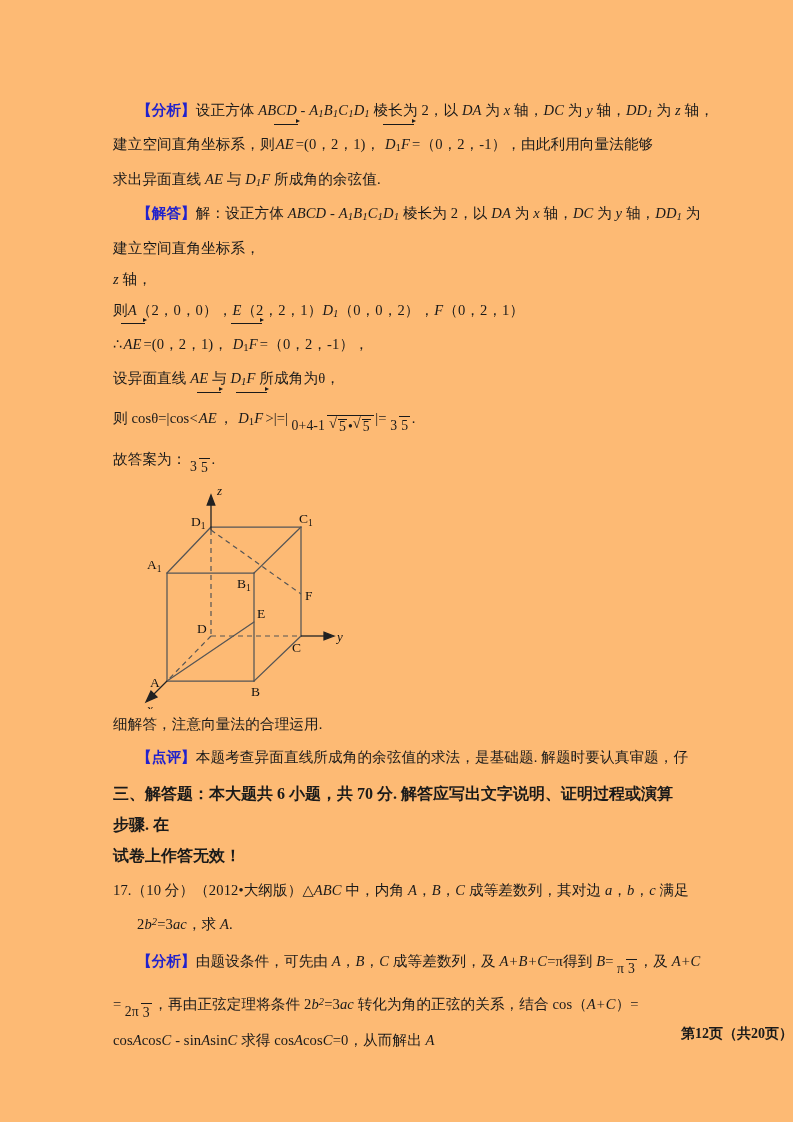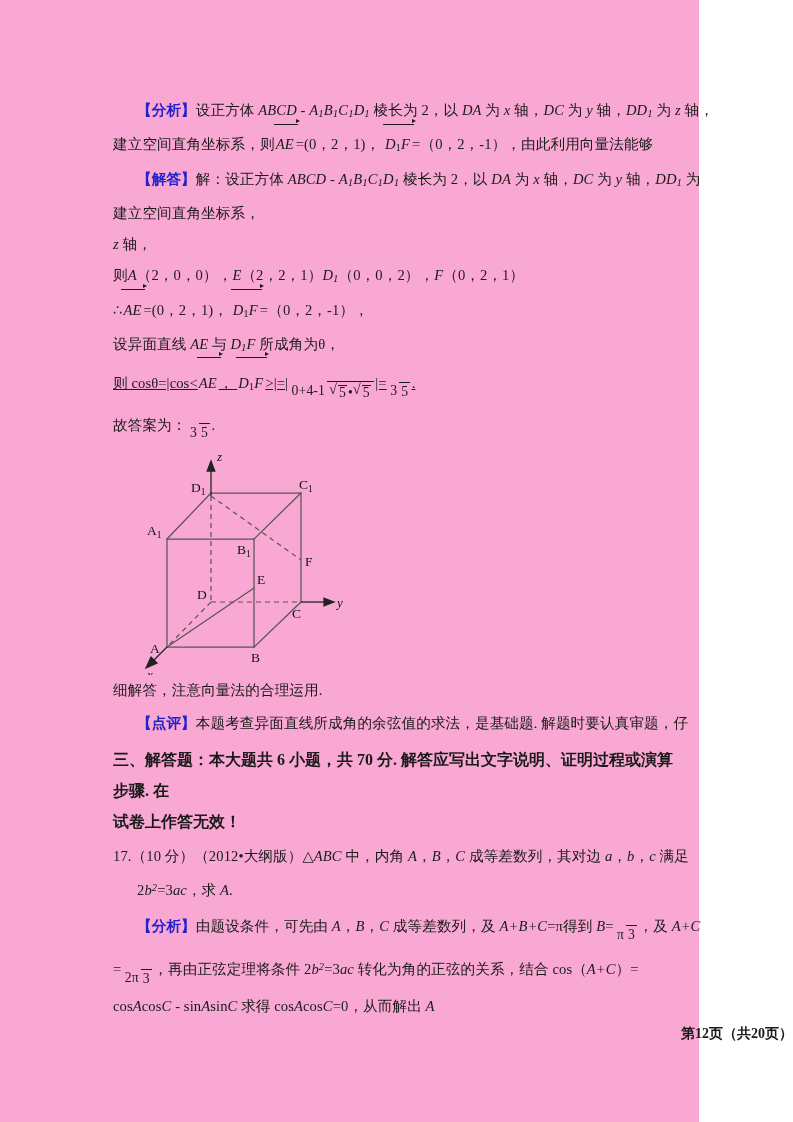--- a/index.html
+++ b/index.html
@@ -11,23 +11,23 @@
     width: 793px;
     height: 1122px;
     position: relative;
     font-family: "Liberation Serif", "DejaVu Serif", serif;
     color: #1a1a1a;
     overflow: hidden;
   }
   .page {
     position: absolute;
     left: 0; top: 0;
-    width: 699px;
+    width: 793px;
     height: 1122px;
-    background: #f9a8d4;
+    background: #fdba74;
   }
   .content {
     position: absolute;
     left: 113px;
     top: 95px;
     width: 570px;
   }
   
   .line {
     font-size: 14.6px;
@@ -146,20 +146,23 @@
   <div class="content">
 
     <div class="line indent1">
       <span class="tag">【分析】</span><span class="cn">设正方体 </span><span class="it">ABCD</span><span> - </span><span class="it">A</span><span class="sub">1</span><span class="it">B</span><span class="sub">1</span><span class="it">C</span><span class="sub">1</span><span class="it">D</span><span class="sub">1</span><span class="cn"> 棱长为 2，以 </span><span class="it">DA</span><span class="cn"> 为 </span><span class="it">x</span><span class="cn"> 轴，</span><span class="it">DC</span><span class="cn"> 为 </span><span class="it">y</span><span class="cn"> 轴，</span><span class="it">DD</span><span class="sub">1</span><span class="cn"> 为 </span><span class="it">z</span><span class="cn"> 轴，</span>
     </div>
 
     <div class="line indent0">
       <span class="cn">建立空间直角坐标系，则</span><span class="vec"><span>AE</span><i class="arrowhead"></i></span><span>=(0，2，1)，</span>&nbsp;<span class="vec"><span>D</span><span class="subr">1</span><span>F</span><i class="arrowhead"></i></span><span>=（0，2，-1），由此利用向量法能够</span>
     </div>
 
+    <div class="line indent0">
+      <span class="cn">求出异面直线 </span><span class="it">AE</span><span class="cn"> 与 </span><span class="it">D</span><span class="sub">1</span><span class="it">F</span><span class="cn"> 所成角的余弦值.</span>
+    </div>
 
     <div class="line indent1">
       <span class="tag">【解答】</span><span class="cn">解：设正方体 </span><span class="it">ABCD</span><span> - </span><span class="it">A</span><span class="sub">1</span><span class="it">B</span><span class="sub">1</span><span class="it">C</span><span class="sub">1</span><span class="it">D</span><span class="sub">1</span><span class="cn"> 棱长为 2，以 </span><span class="it">DA</span><span class="cn"> 为 </span><span class="it">x</span><span class="cn"> 轴，</span><span class="it">DC</span><span class="cn"> 为 </span><span class="it">y</span><span class="cn"> 轴，</span><span class="it">DD</span><span class="sub">1</span><span class="cn"> 为</span>
     </div>
 
     <div class="line indent0">
       <span class="cn">建立空间直角坐标系，</span>
     </div>
 
     <div class="line indent0">
@@ -171,21 +174,21 @@
     </div>
 
     <div class="line indent0">
       <span>∴</span><span class="vec"><span>AE</span><i class="arrowhead"></i></span><span>=(0，2，1)，</span>&nbsp;<span class="vec"><span>D</span><span class="subr">1</span><span>F</span><i class="arrowhead"></i></span><span>=（0，2，-1），</span>
     </div>
 
     <div class="line indent0">
       <span class="cn">设异面直线 </span><span class="it">AE</span><span class="cn"> 与 </span><span class="it">D</span><span class="sub">1</span><span class="it">F</span><span class="cn"> 所成角为θ，</span>
     </div>
 
-    <div class="line indent0" style="line-height:40px;text-decoration:underline;">
+    <div class="line indent0" style="line-height:40px;">
       <span class="cn">则 cosθ=|cos&lt;</span><span class="vec"><span>AE</span><i class="arrowhead"></i></span><span>，</span>&nbsp;<span class="vec"><span>D</span><span class="subr">1</span><span>F</span><i class="arrowhead"></i></span><span>&gt;|=|</span><span class="frac">
           <span class="num">0+4-1</span>
           <span class="den"><span class="sqrt"><span class="radicand">5</span></span><span>•</span><span class="sqrt"><span class="radicand">5</span></span></span>
         </span><span>|=</span><span class="frac">
           <span class="num">3</span>
           <span class="den">5</span>
         </span><span>.</span>
     </div>
 
     <div class="line indent0" style="line-height:36px;">

